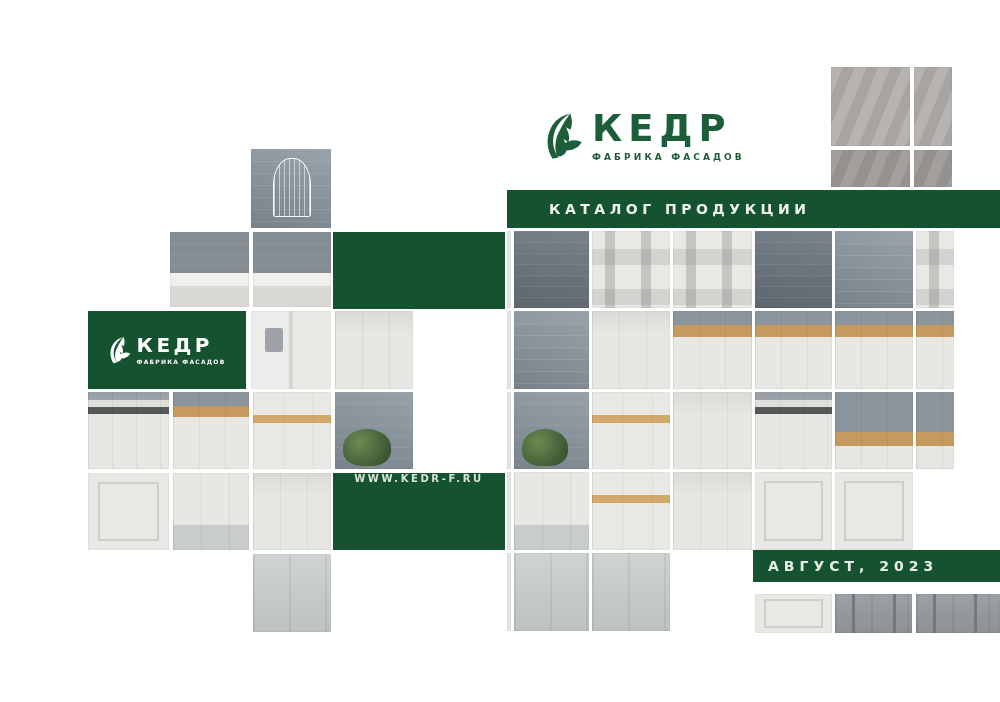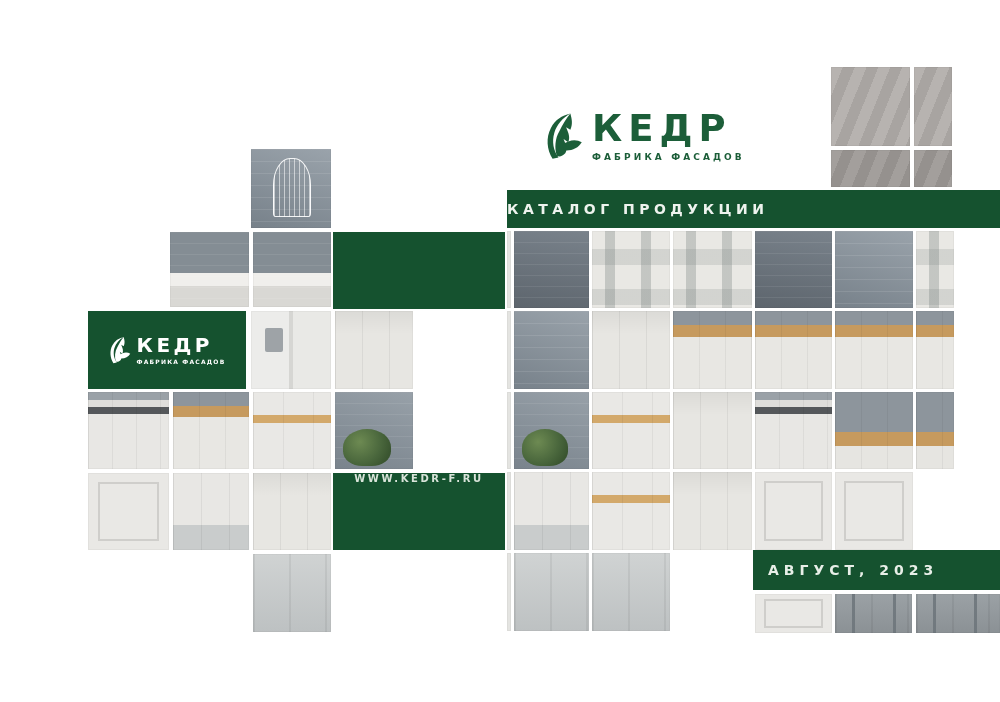--- a/index.html
+++ b/index.html
@@ -64,25 +64,25 @@
       border-radius:50% 50% 40% 40%;
       background:radial-gradient(circle at 35% 35%, #6d8a52, #49663c 55%, #3a5530 80%);}
   .cage{position:absolute;left:28%;top:12%;width:44%;height:72%;
       border:1px solid rgba(255,255,255,.9);border-radius:46% 46% 7% 7%;
       background:repeating-linear-gradient(90deg, rgba(255,255,255,.55) 0 1px, transparent 1px 5px);}
 
   
   .green{position:absolute;background:#15522f;}
   .band-catalog{left:507px;top:190px;width:493px;height:38px;display:flex;align-items:center;}
   .band-catalog span{color:#eef3ee;font-size:14px;font-weight:bold;letter-spacing:4.5px;
-      white-space:nowrap;}
+      padding-left:42px;white-space:nowrap;}
   .band-accent{left:333px;top:232px;width:172px;height:77px;}
   .url-block{left:333px;top:473px;width:172px;height:77px;display:flex;justify-content:center;}
   .url-block span{color:#d9e4da;font-size:10px;font-weight:bold;letter-spacing:2.6px;white-space:nowrap;}
-  .date-block{left:753px;top:550px;width:247px;height:40px;display:flex;align-items:center;}
+  .date-block{left:753px;top:550px;width:247px;height:32px;display:flex;align-items:center;}
   .date-block span{color:#e8efe8;font-size:14px;font-weight:bold;letter-spacing:5px;
       padding-left:15px;white-space:nowrap;}
 
   
   .header-logo{position:absolute;left:545px;top:110px;display:flex;align-items:center;gap:9px;}
   .header-logo .txt{display:flex;flex-direction:column;}
   .brand-name{color:#1c5e39;font-size:37px;font-weight:bold;letter-spacing:6px;line-height:1;}
   .brand-tagline{color:#1c5e39;font-size:9px;font-weight:bold;letter-spacing:3.1px;margin-top:5px;white-space:nowrap;}
 
   

